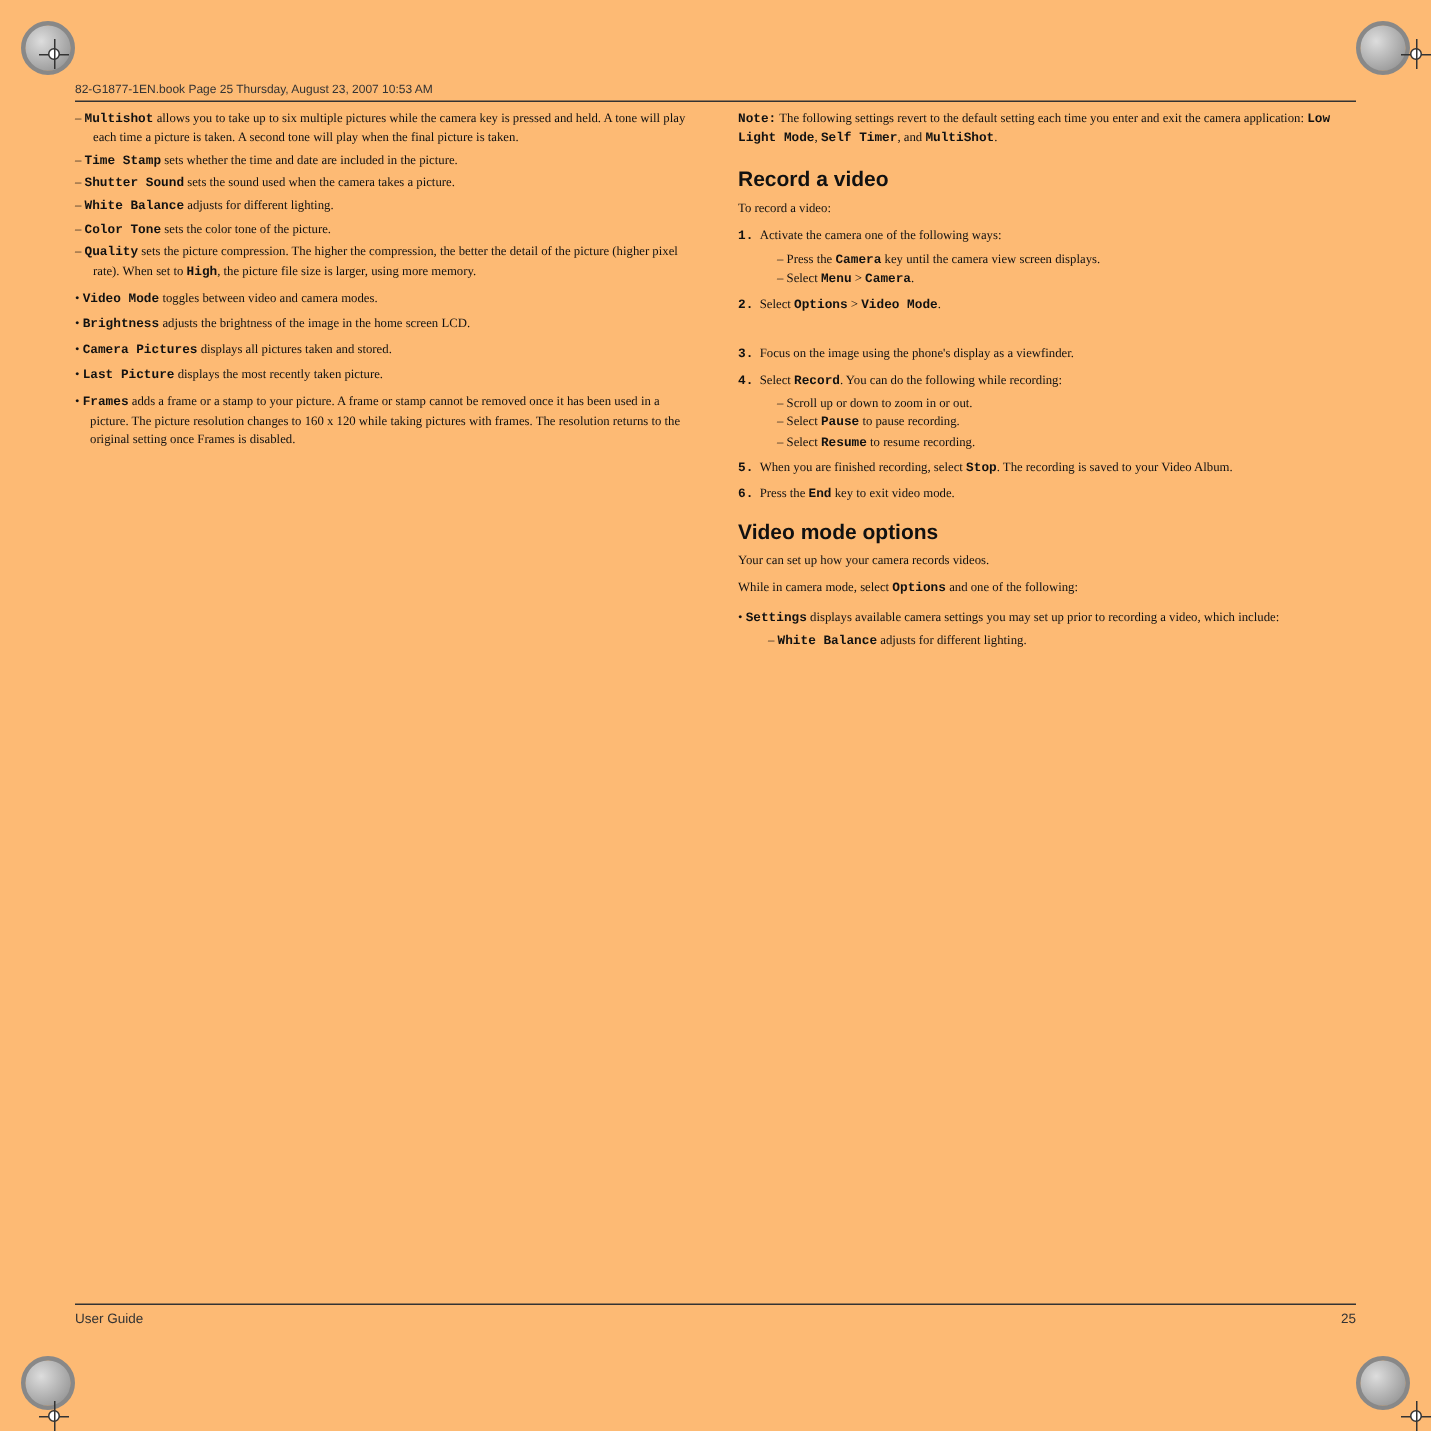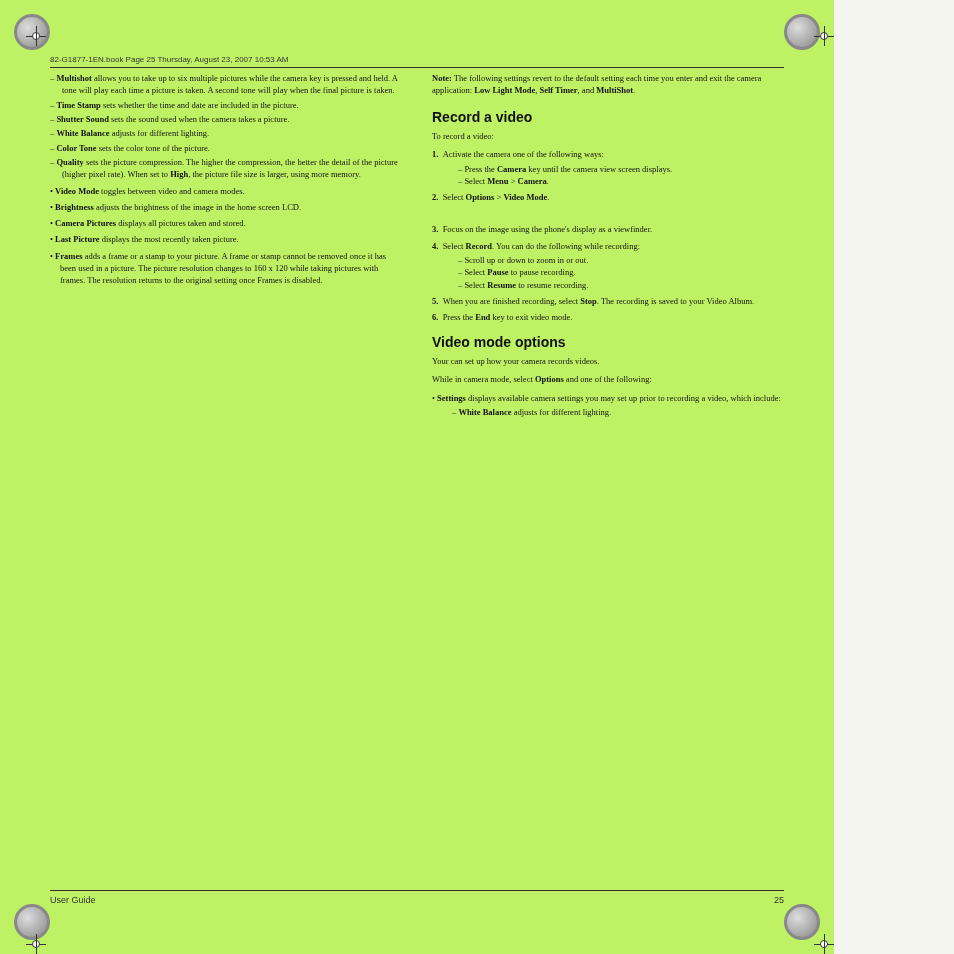--- a/index.html
+++ b/index.html
@@ -10,23 +10,23 @@
 
     body {
       width: 954px;
       height: 954px;
       background: #f5f5f0;
       font-family: 'Times New Roman', Times, serif;
       overflow: hidden;
     }
 
     .page {
-      width: 834px;
+      width: 954px;
       height: 954px;
-      background: #bef264;
+      background: #fdba74;
       position: relative;
       padding: 0;
     }
 
     .crosshair {
       position: absolute;
       width: 20px;
       height: 20px;
     }
 
@@ -71,21 +71,21 @@
       font-size: 8px;
       color: #333;
       border-bottom: 1px solid #333;
       padding-bottom: 3px;
       font-family: Arial, sans-serif;
     }
 
     
     .footer-bar {
       position: absolute;
-      bottom: 49px;
+      bottom: 70px;
       left: 50px;
       right: 50px;
       border-top: 1px solid #333;
       padding-top: 4px;
       display: flex;
       justify-content: space-between;
       align-items: center;
       font-size: 9px;
       color: #333;
       font-family: Arial, sans-serif;
@@ -171,20 +171,21 @@
     }
 
     .numbered-list > li {
       margin-bottom: 4px;
       padding-left: 16px;
       text-indent: -16px;
     }
 
     b, strong {
       font-weight: bold;
+      font-family: Liberation Mono, monospace;
     }
 
     .note-block {
       font-size: 8.5px;
       margin-bottom: 8px;
       line-height: 1.45;
     }
 
     
     .sub-dash {

